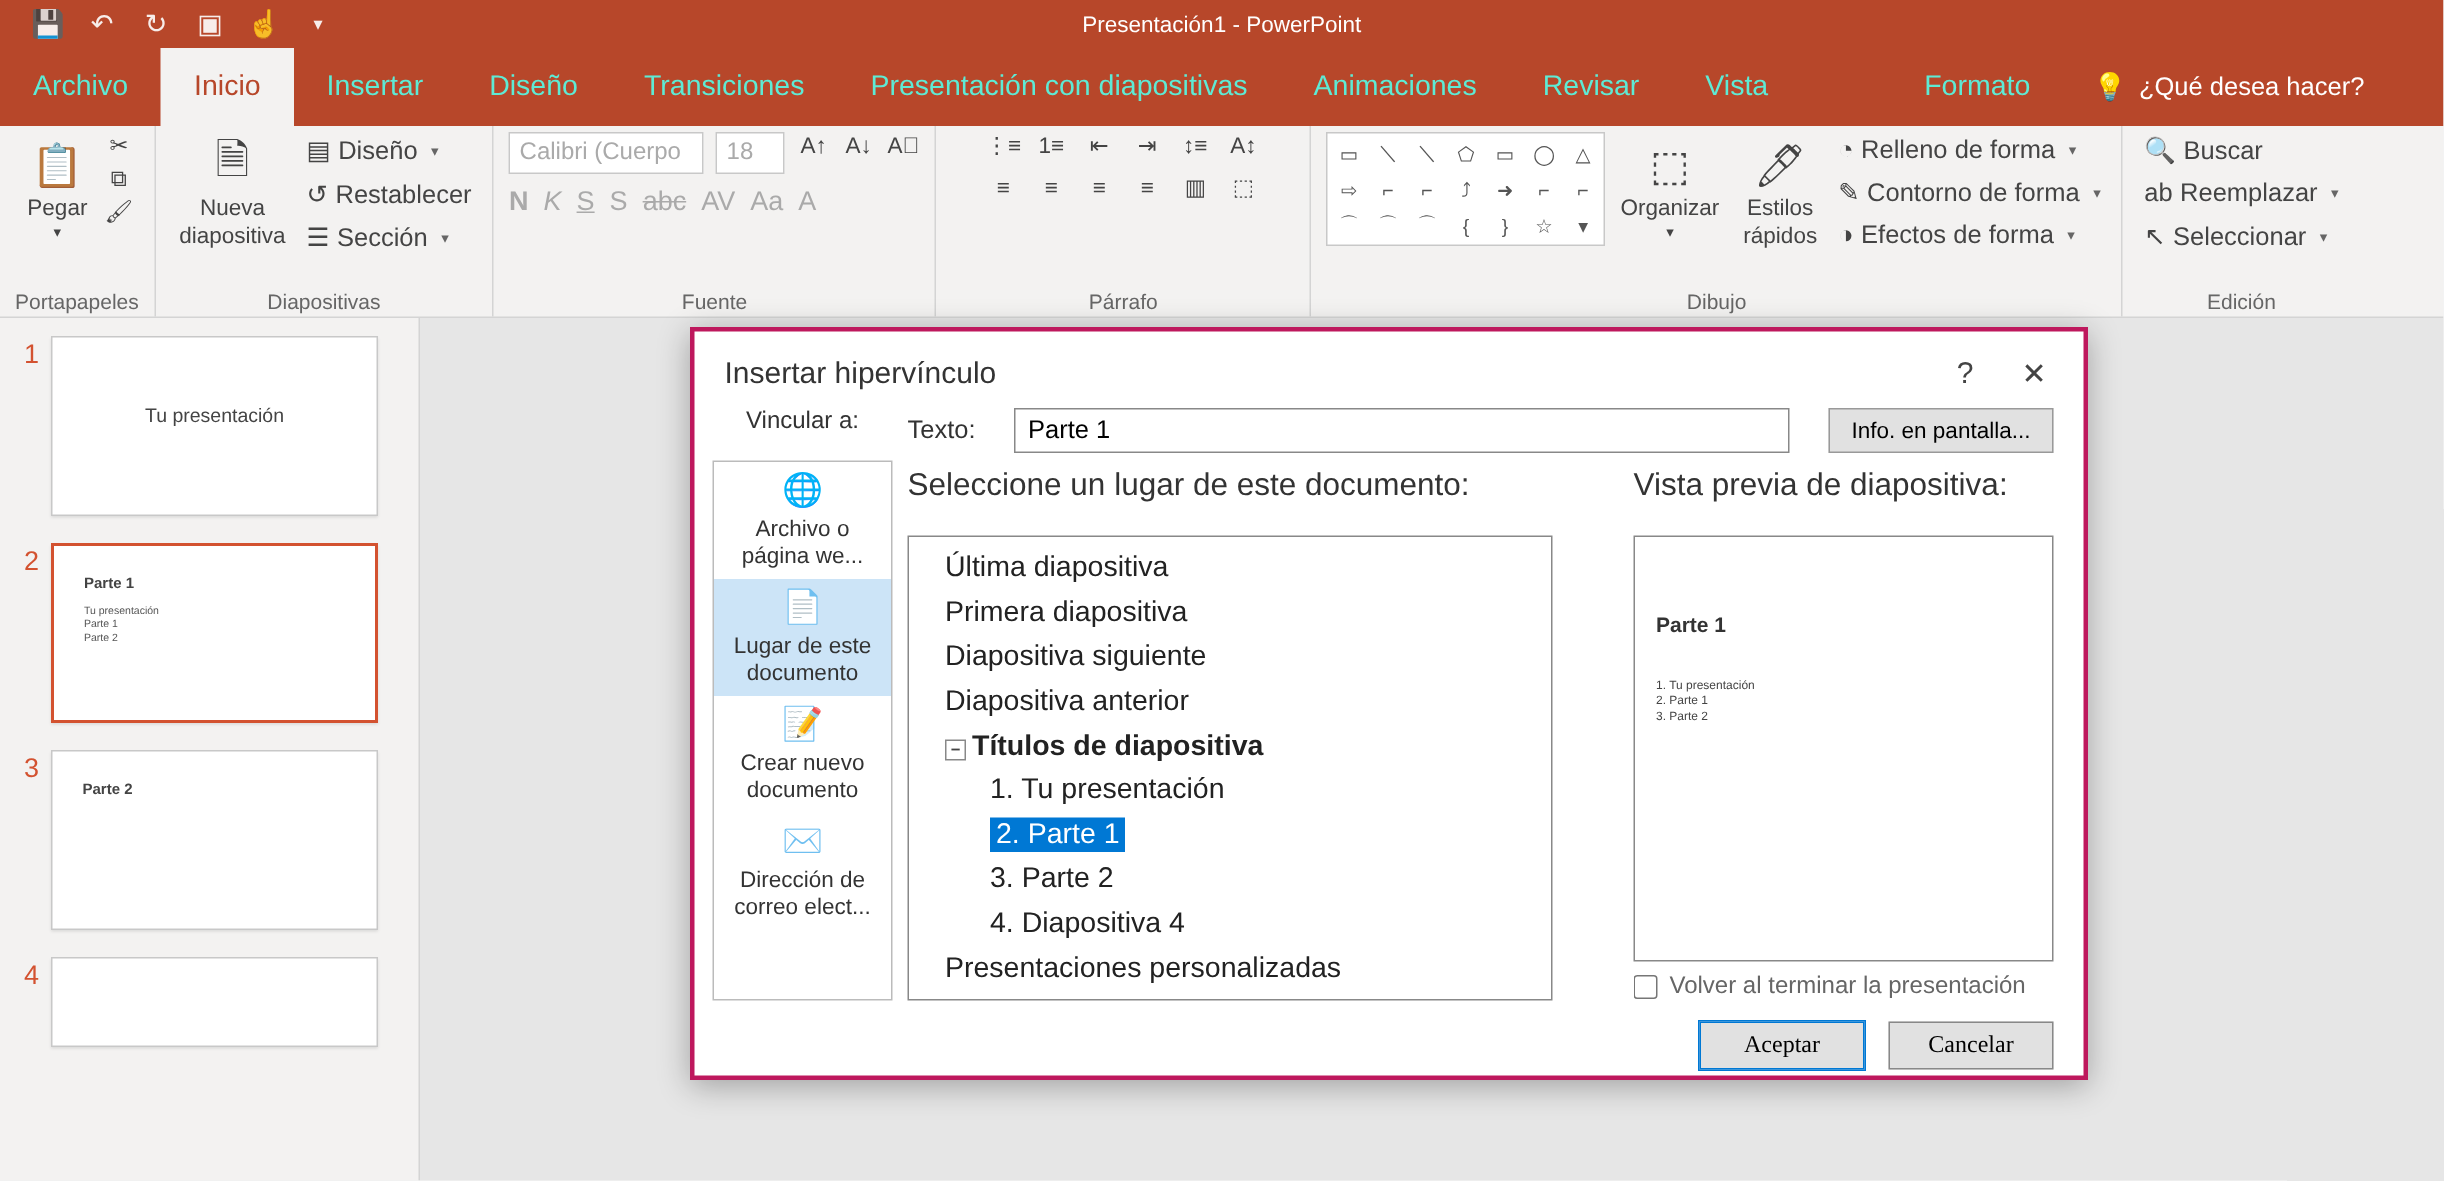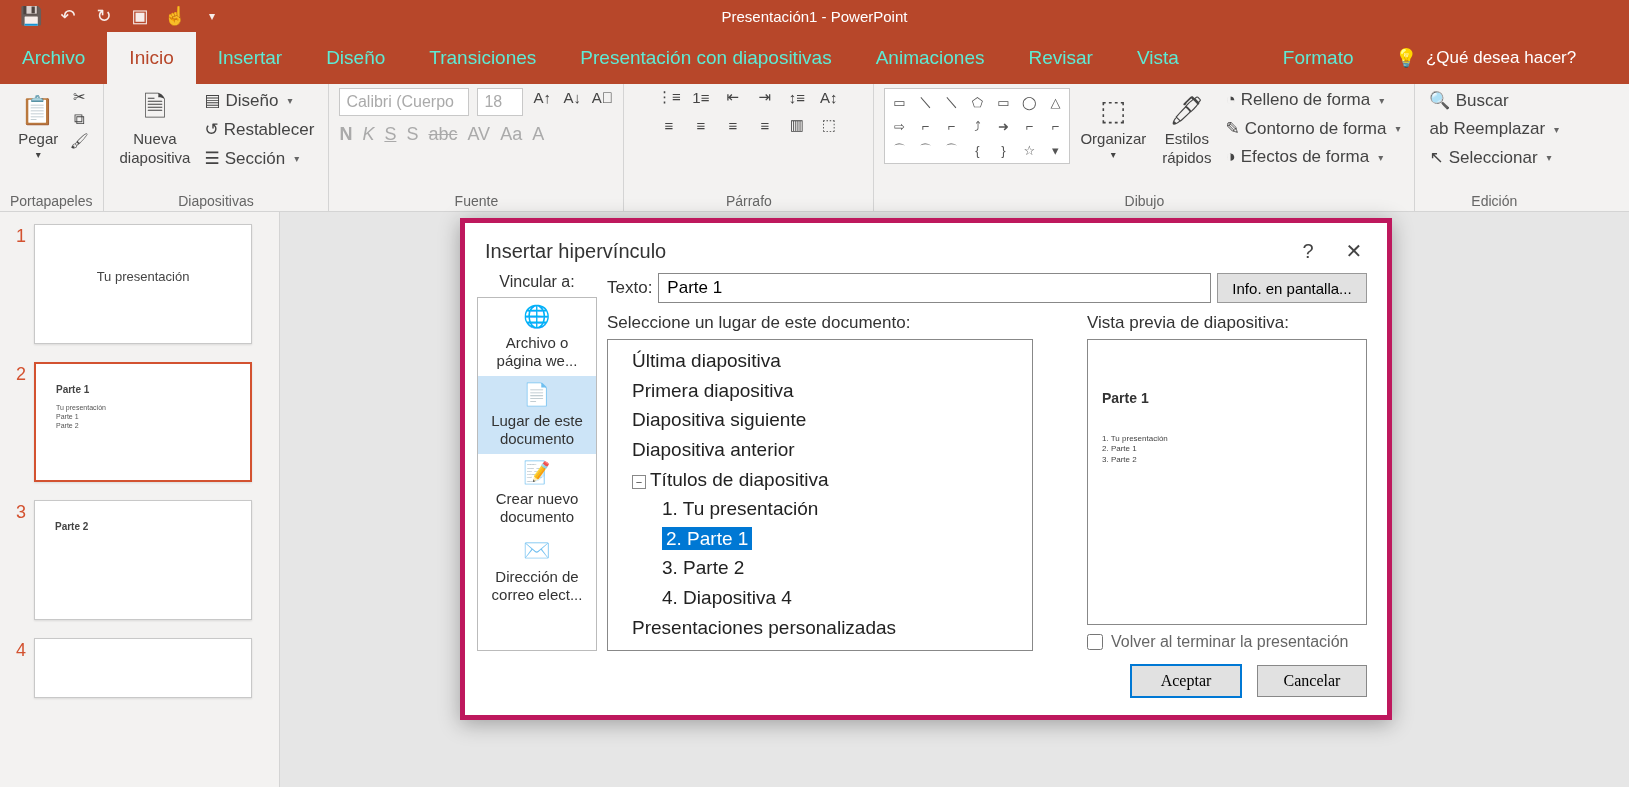--- a/index.html
+++ b/index.html
@@ -39,43 +39,43 @@
 .thumb-row { display:flex; gap:8px; margin-bottom:18px; align-items:flex-start;}
 .thumb-num { width:18px; font-size:18px; color:#d35230; text-align:right; padding-top:2px;}
 .thumb { background:#fff; border:1px solid #c8c8c8; width:218px; height:120px; box-shadow:0 1px 2px rgba(0,0,0,.1); padding:20px; font-size:11px; color:#444; display:flex; flex-direction:column;}
 .thumb.selected { border:2px solid #d35230; }
 .thumb-title-big { font-size:13px; text-align:center; margin-top:24px;}
 .thumb-title-s { font-size:10px; font-weight:bold;}
 .thumb-bul { font-size:7px; color:#555; margin-top:8px; line-height:1.3;}
 .canvas { flex:1; background:#e6e6e6; position:relative;}
 
 
-.dialog { position:absolute; left:460px; top:218px; width:932px; height:502px; background:#fff; border:5px solid #be185d; box-shadow:0 4px 20px rgba(0,0,0,.3); display:flex; flex-direction:column;}
+.dialog { position:absolute; left:460px; top:218px; width:932px; height:502px; background:#fff; border:3px solid #be185d; box-shadow:0 4px 20px rgba(0,0,0,.3); display:flex; flex-direction:column;}
 .dlg-title { padding:16px 20px 10px 20px; font-size:20px; color:#333; display:flex; align-items:center;}
 .dlg-title .spacer{flex:1;}
 .dlg-icon { width:26px; text-align:center; font-size:20px; color:#444; cursor:pointer; margin-left:20px;}
 .dlg-body { flex:1; display:flex; padding:0 20px 0 12px; gap:10px;}
-.linkcol { width:120px; display:flex; flex-direction:column; align-items:center;}
+.linkcol { width:120px; display:flex; flex-direction:column; align-items:center;gap:11px;}
 .linkcol-label{ font-size:16px; color:#333; margin-bottom:6px;}
 .linkopts { border:1px solid #bbb; width:120px; flex:1;}
 .linkopt { height:78px; display:flex; flex-direction:column; align-items:center; justify-content:center; font-size:15px; color:#333; text-align:center; padding:4px; cursor:pointer; line-height:1.2;}
 .linkopt.selected { background:#cce4f7; }
 .linkopt .oi { font-size:22px; margin-bottom:4px;}
 .maincol { flex:1; display:flex; flex-direction:column; gap:10px;}
-.row1 { display:flex; align-items:center; gap:6px;}
+.row1 { display:flex; align-items:center; gap:26px;}
 .row1 label{ font-size:17px; color:#333; white-space:nowrap;}
 .row1 input{ flex:1; border:1px solid #888; height:30px; padding:0 8px; font-size:17px;}
 .tipbtn { width:150px; height:30px; border:1px solid #999; background:#e1e1e1; font-size:15px; cursor:pointer;}
 .row2 { display:flex; gap:14px; flex:1;}
 .treewrap { flex:1; display:flex; flex-direction:column;}
-.treelabel{ font-size:17px; color:#333; margin-bottom:6px;}
+.treelabel{ font-size:21px; color:#333; margin-bottom:21px;}
 .treebox { border:1px solid #888; flex:1; padding:6px 6px; font-size:19px; color:#222; overflow:auto;}
 .tree-node { padding:2px 0 2px 18px; white-space:nowrap; cursor:pointer; line-height:1.35;}
 .tree-node.l2 { padding-left:36px;}
-.tree-node.l2.hasexp { padding-left:18px;}
+.tree-node.l2.hasexp { padding-left:18px;font-weight:bold;}
 .tree-node.l3 { padding-left:48px;}
 .tree-node .sel { background:#0078d4; color:#fff; padding:1px 4px;}
 .exp { display:inline-block; width:14px; height:14px; border:1px solid #888; font-size:11px; line-height:12px; text-align:center; margin-right:4px; color:#444;}
 .prevwrap { width:320px; display:flex; flex-direction:column;padding-left:40px;}
 .prevbox { border:1px solid #888; flex:1; background:#fff; padding:20px 14px; font-size:11px; color:#333; display:flex; flex-direction:column;}
 .prev-title{ font-size:14px; font-weight:600; margin-top:30px;}
 .prev-list { font-size:8px; margin-top:28px; line-height:1.3; color:#444;}
 .chkrow { display:flex; align-items:center; gap:8px; margin-top:8px; font-size:16px; color:#666;}
 .chkrow input{ width:16px; height:16px;}
 .dlg-footer { display:flex; justify-content:flex-end; gap:16px; padding:14px 20px 18px 0;}

